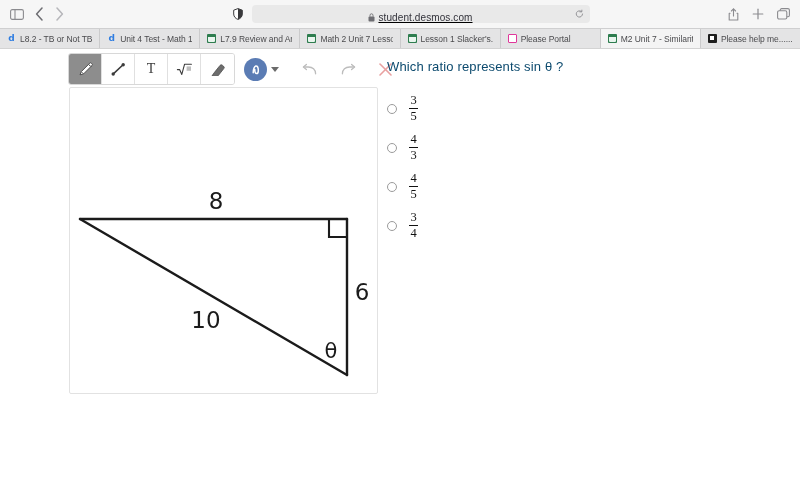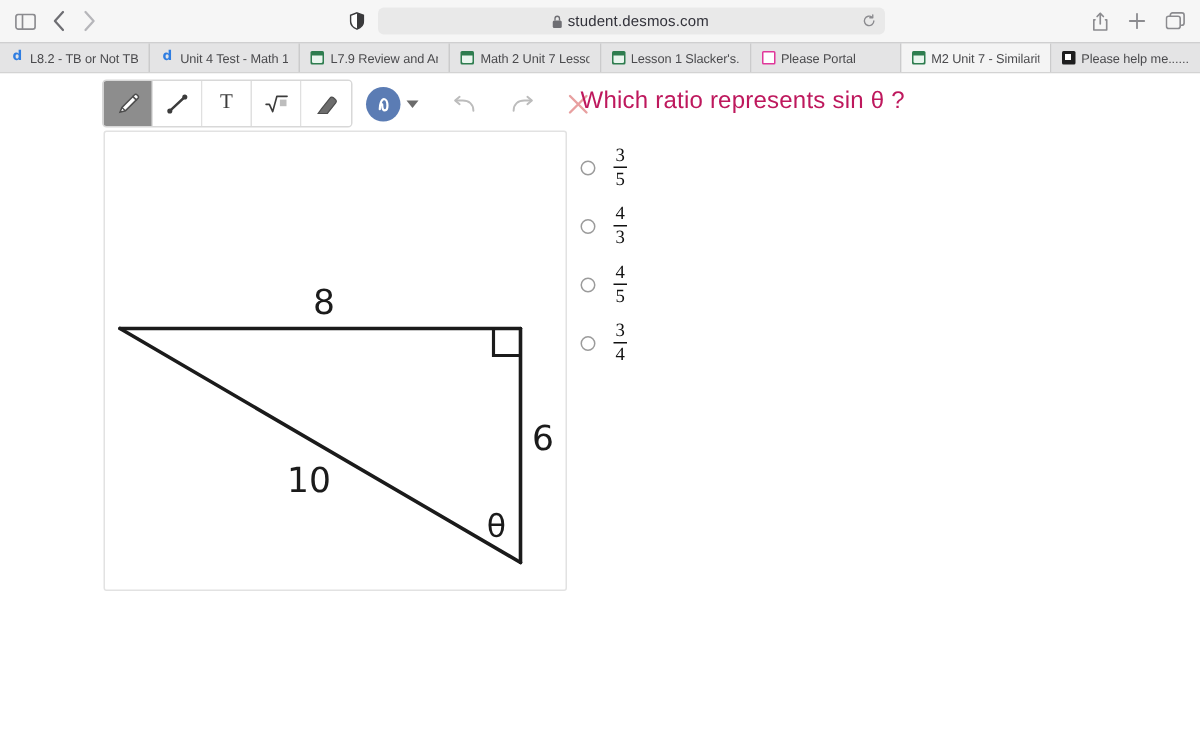--- a/index.html
+++ b/index.html
@@ -41,23 +41,24 @@
     gap: 7px;
     padding-left: 30px;
   }
   #shield-icon { margin-right: 2px; }
   #address-bar {
     width: 338px;
     height: 18px;
     background: #e9e9e9;
     border-radius: 4px;
     display: flex;
-    align-items: center;
+    align-items: flex-end;
     justify-content: center;
     position: relative;
+    text-decoration: underline;
   }
   #address-bar-inner {
     display: flex;
     align-items: center;
     gap: 3px;
   }
   #lock-icon svg { width: 7px; height: 9px; }
   #url-text {
     font-size: 10px;
     color: #32323a;
@@ -202,22 +203,22 @@
   #sketch-canvas svg { display: block; }
 
   
   #question-panel {
     position: absolute;
     left: 387px;
     top: 4px;
     width: 400px;
   }
   #question-text {
-    font-size: 16px;
-    color: #be185d;
+    font-size: 13px;
+    color: #0c4a6e;
     letter-spacing: 0.15px;
     padding-top: 6px;
   }
   #choices { margin-top: 15px; }
   .choice {
     display: flex;
     align-items: center;
     height: 39px;
     cursor: pointer;
   }

